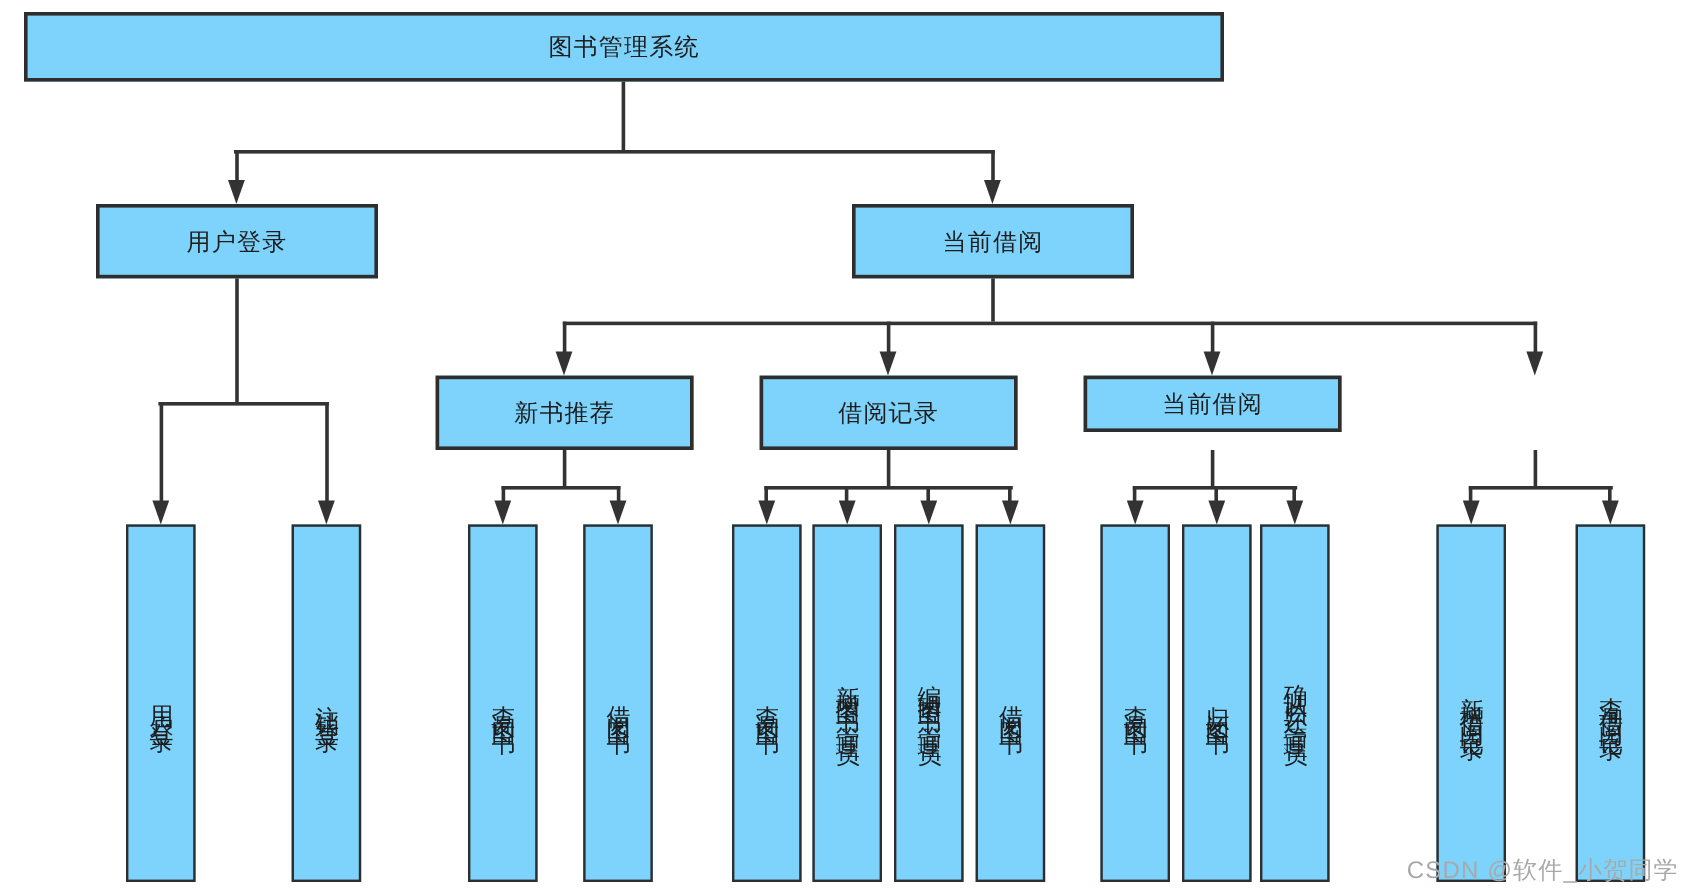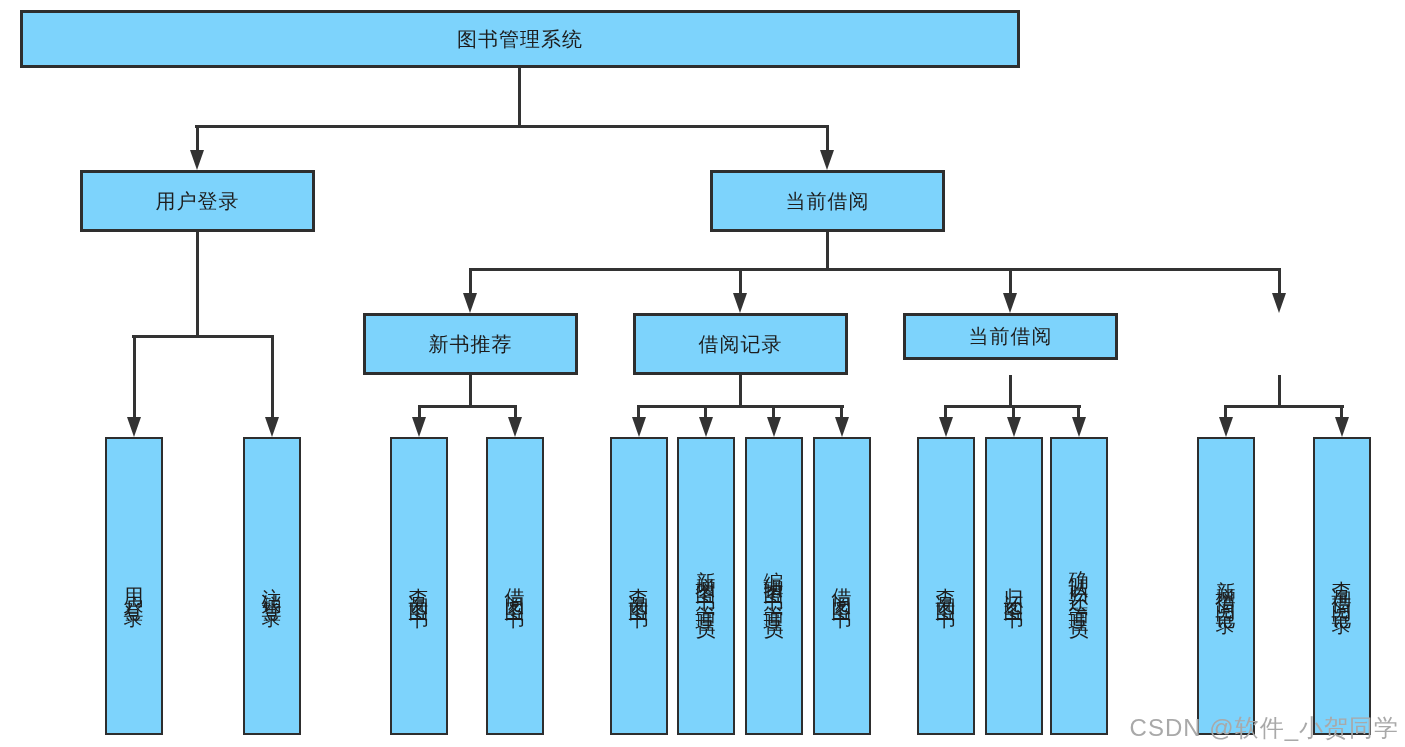--- a/index.html
+++ b/index.html
@@ -15,21 +15,21 @@
          letter-spacing:7px;line-height:1;color:#1d1d1d;}
 
   
   .vline,.hline{position:absolute;background:#333333;}
   .vline{width:3px;}
   .hline{height:3px;}
   .arrow{position:absolute;width:0;height:0;
          border-left:7px solid transparent;border-right:7px solid transparent;
          border-top:20px solid #333333;}
 
-  .watermark{position:absolute;top:712px;right:6px;font-size:24px;color:#a9a9a9;
+  .watermark{position:absolute;top:712px;right:6px;font-size:20px;color:#a9a9a9;
              letter-spacing:1px;white-space:nowrap;}
 </style>
 </head>
 <body>
 
 <div class="stage">
 
   <div class="box" style="left:20px;top:10px;width:1000px;height:58px">
     <span class="hlabel">图书管理系统</span>
   </div>

